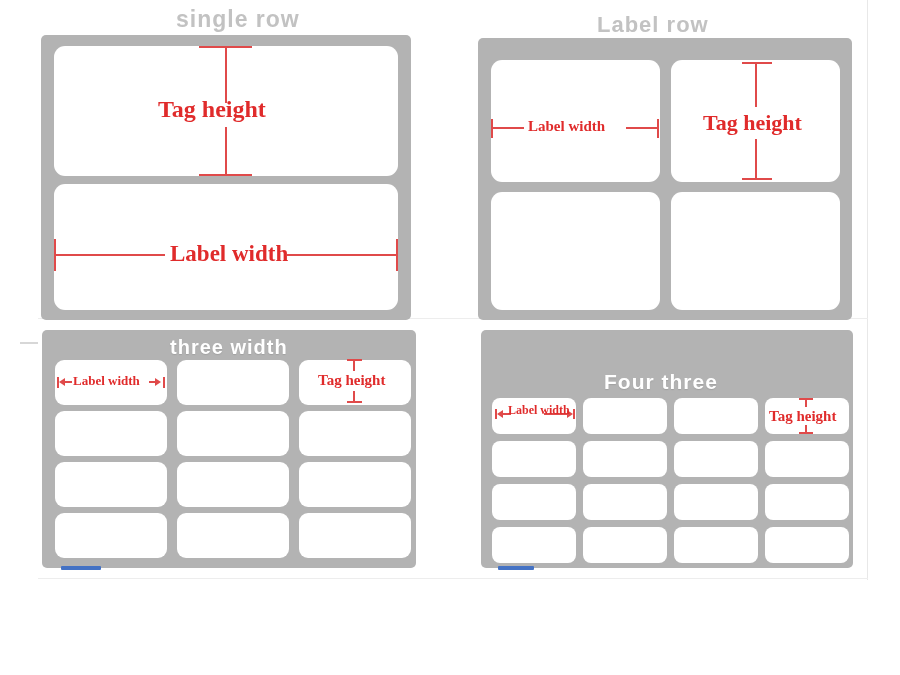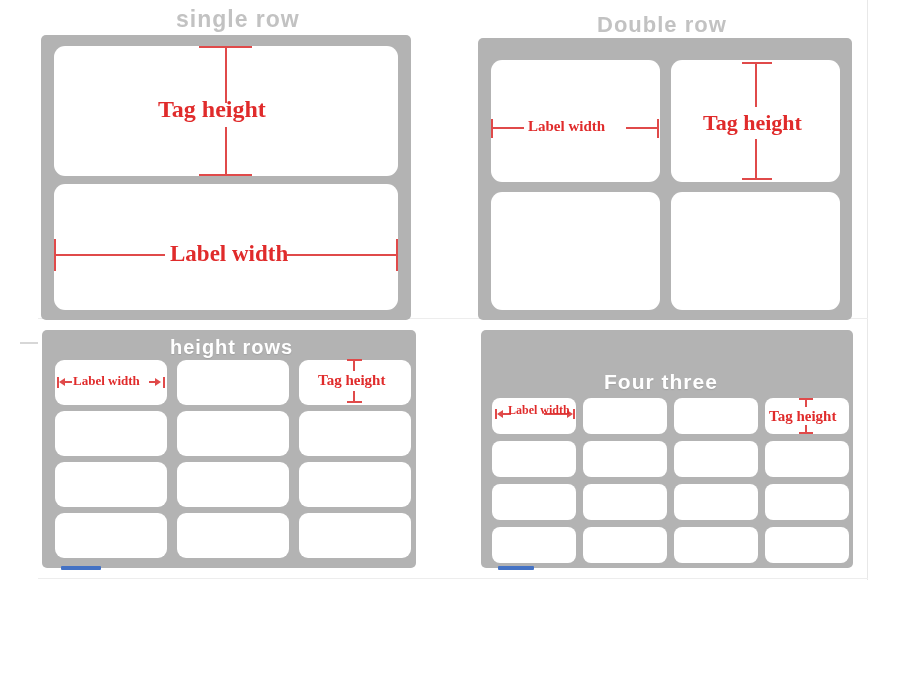--- a/index.html
+++ b/index.html
@@ -160,21 +160,21 @@
     <div class="hcap" style="left:199px; top:174px; width:53px;"></div>
 
     <div class="vcap" style="left:54px; top:239px; height:32px;"></div>
     <div class="hline" style="left:54px; top:254px; width:111px;"></div>
     <div class="dim-text" style="left:170px; top:241px; font-size:23px;">Label width</div>
     <div class="hline" style="left:287px; top:254px; width:111px;"></div>
     <div class="vcap" style="left:396px; top:239px; height:32px;"></div>
   </div>
 
   <div>
-    <div class="title-outside" style="left:597px; top:12px; font-size:22px;">Double row</div>
+    <div class="title-outside" style="left:597px; top:12px; font-size:22px;">Label row</div>
 
     <div class="sheet" style="left:478px; top:38px; width:374px; height:282px;"></div>
 
     <div class="cell" style="left:491px; top:60px; width:169px; height:122px;"></div>
     <div class="cell" style="left:671px; top:60px; width:169px; height:122px;"></div>
     <div class="cell" style="left:491px; top:192px; width:169px; height:118px;"></div>
     <div class="cell" style="left:671px; top:192px; width:169px; height:118px;"></div>
 
     <div class="vcap" style="left:491px; top:119px; height:19px;"></div>
     <div class="hline" style="left:491px; top:127px; width:33px;"></div>
@@ -185,21 +185,21 @@
     <div class="hcap" style="left:742px; top:62px; width:30px;"></div>
     <div class="vline" style="left:755px; top:62px; height:45px;"></div>
     <div class="dim-text" style="left:703px; top:110px; font-size:22px;">Tag height</div>
     <div class="vline" style="left:755px; top:139px; height:40px;"></div>
     <div class="hcap" style="left:742px; top:178px; width:30px;"></div>
   </div>
 
   <div>
     <div class="sheet" style="left:42px; top:330px; width:374px; height:238px;"></div>
 
-    <div class="title-inside" style="left:170px; top:336px; font-size:20px;">height rows</div>
+    <div class="title-inside" style="left:170px; top:336px; font-size:20px;">three width</div>
 
     <div class="cell sm" style="left:55px; top:360px; width:112px; height:45px;"></div>
     <div class="cell sm" style="left:177px; top:360px; width:112px; height:45px;"></div>
     <div class="cell sm" style="left:299px; top:360px; width:112px; height:45px;"></div>
 
     <div class="cell sm" style="left:55px; top:411px; width:112px; height:45px;"></div>
     <div class="cell sm" style="left:177px; top:411px; width:112px; height:45px;"></div>
     <div class="cell sm" style="left:299px; top:411px; width:112px; height:45px;"></div>
 
     <div class="cell sm" style="left:55px; top:462px; width:112px; height:45px;"></div>

